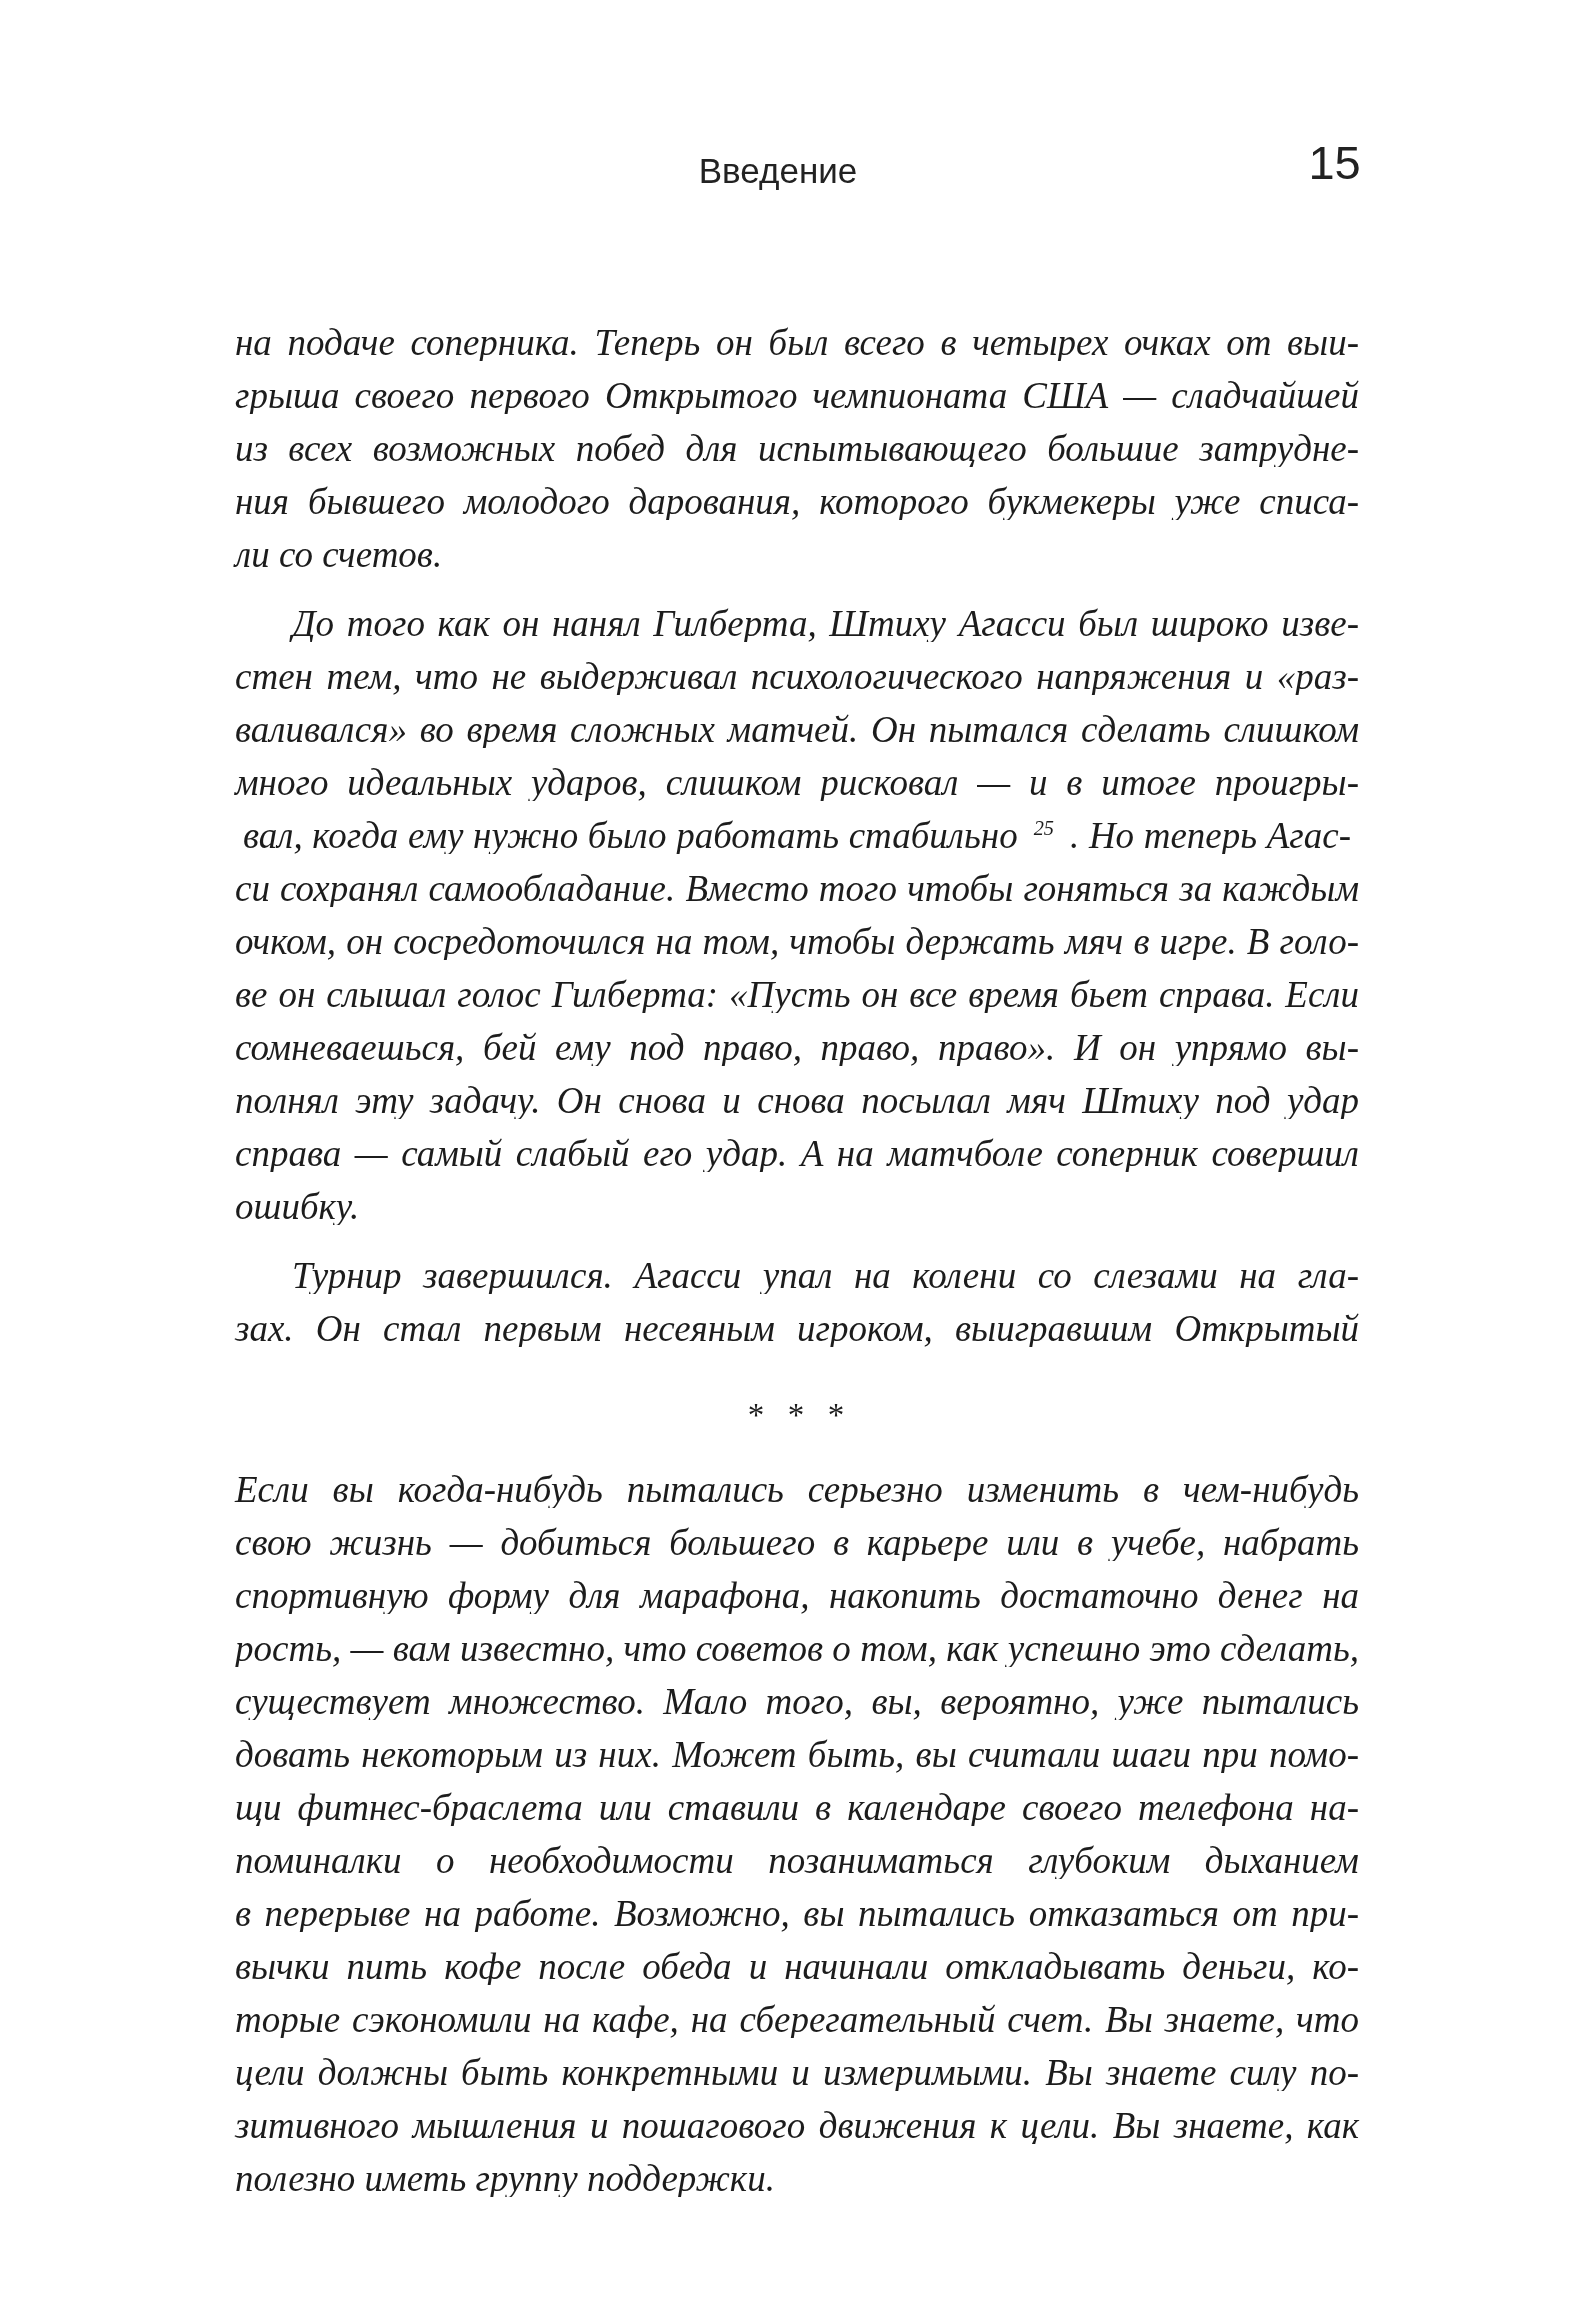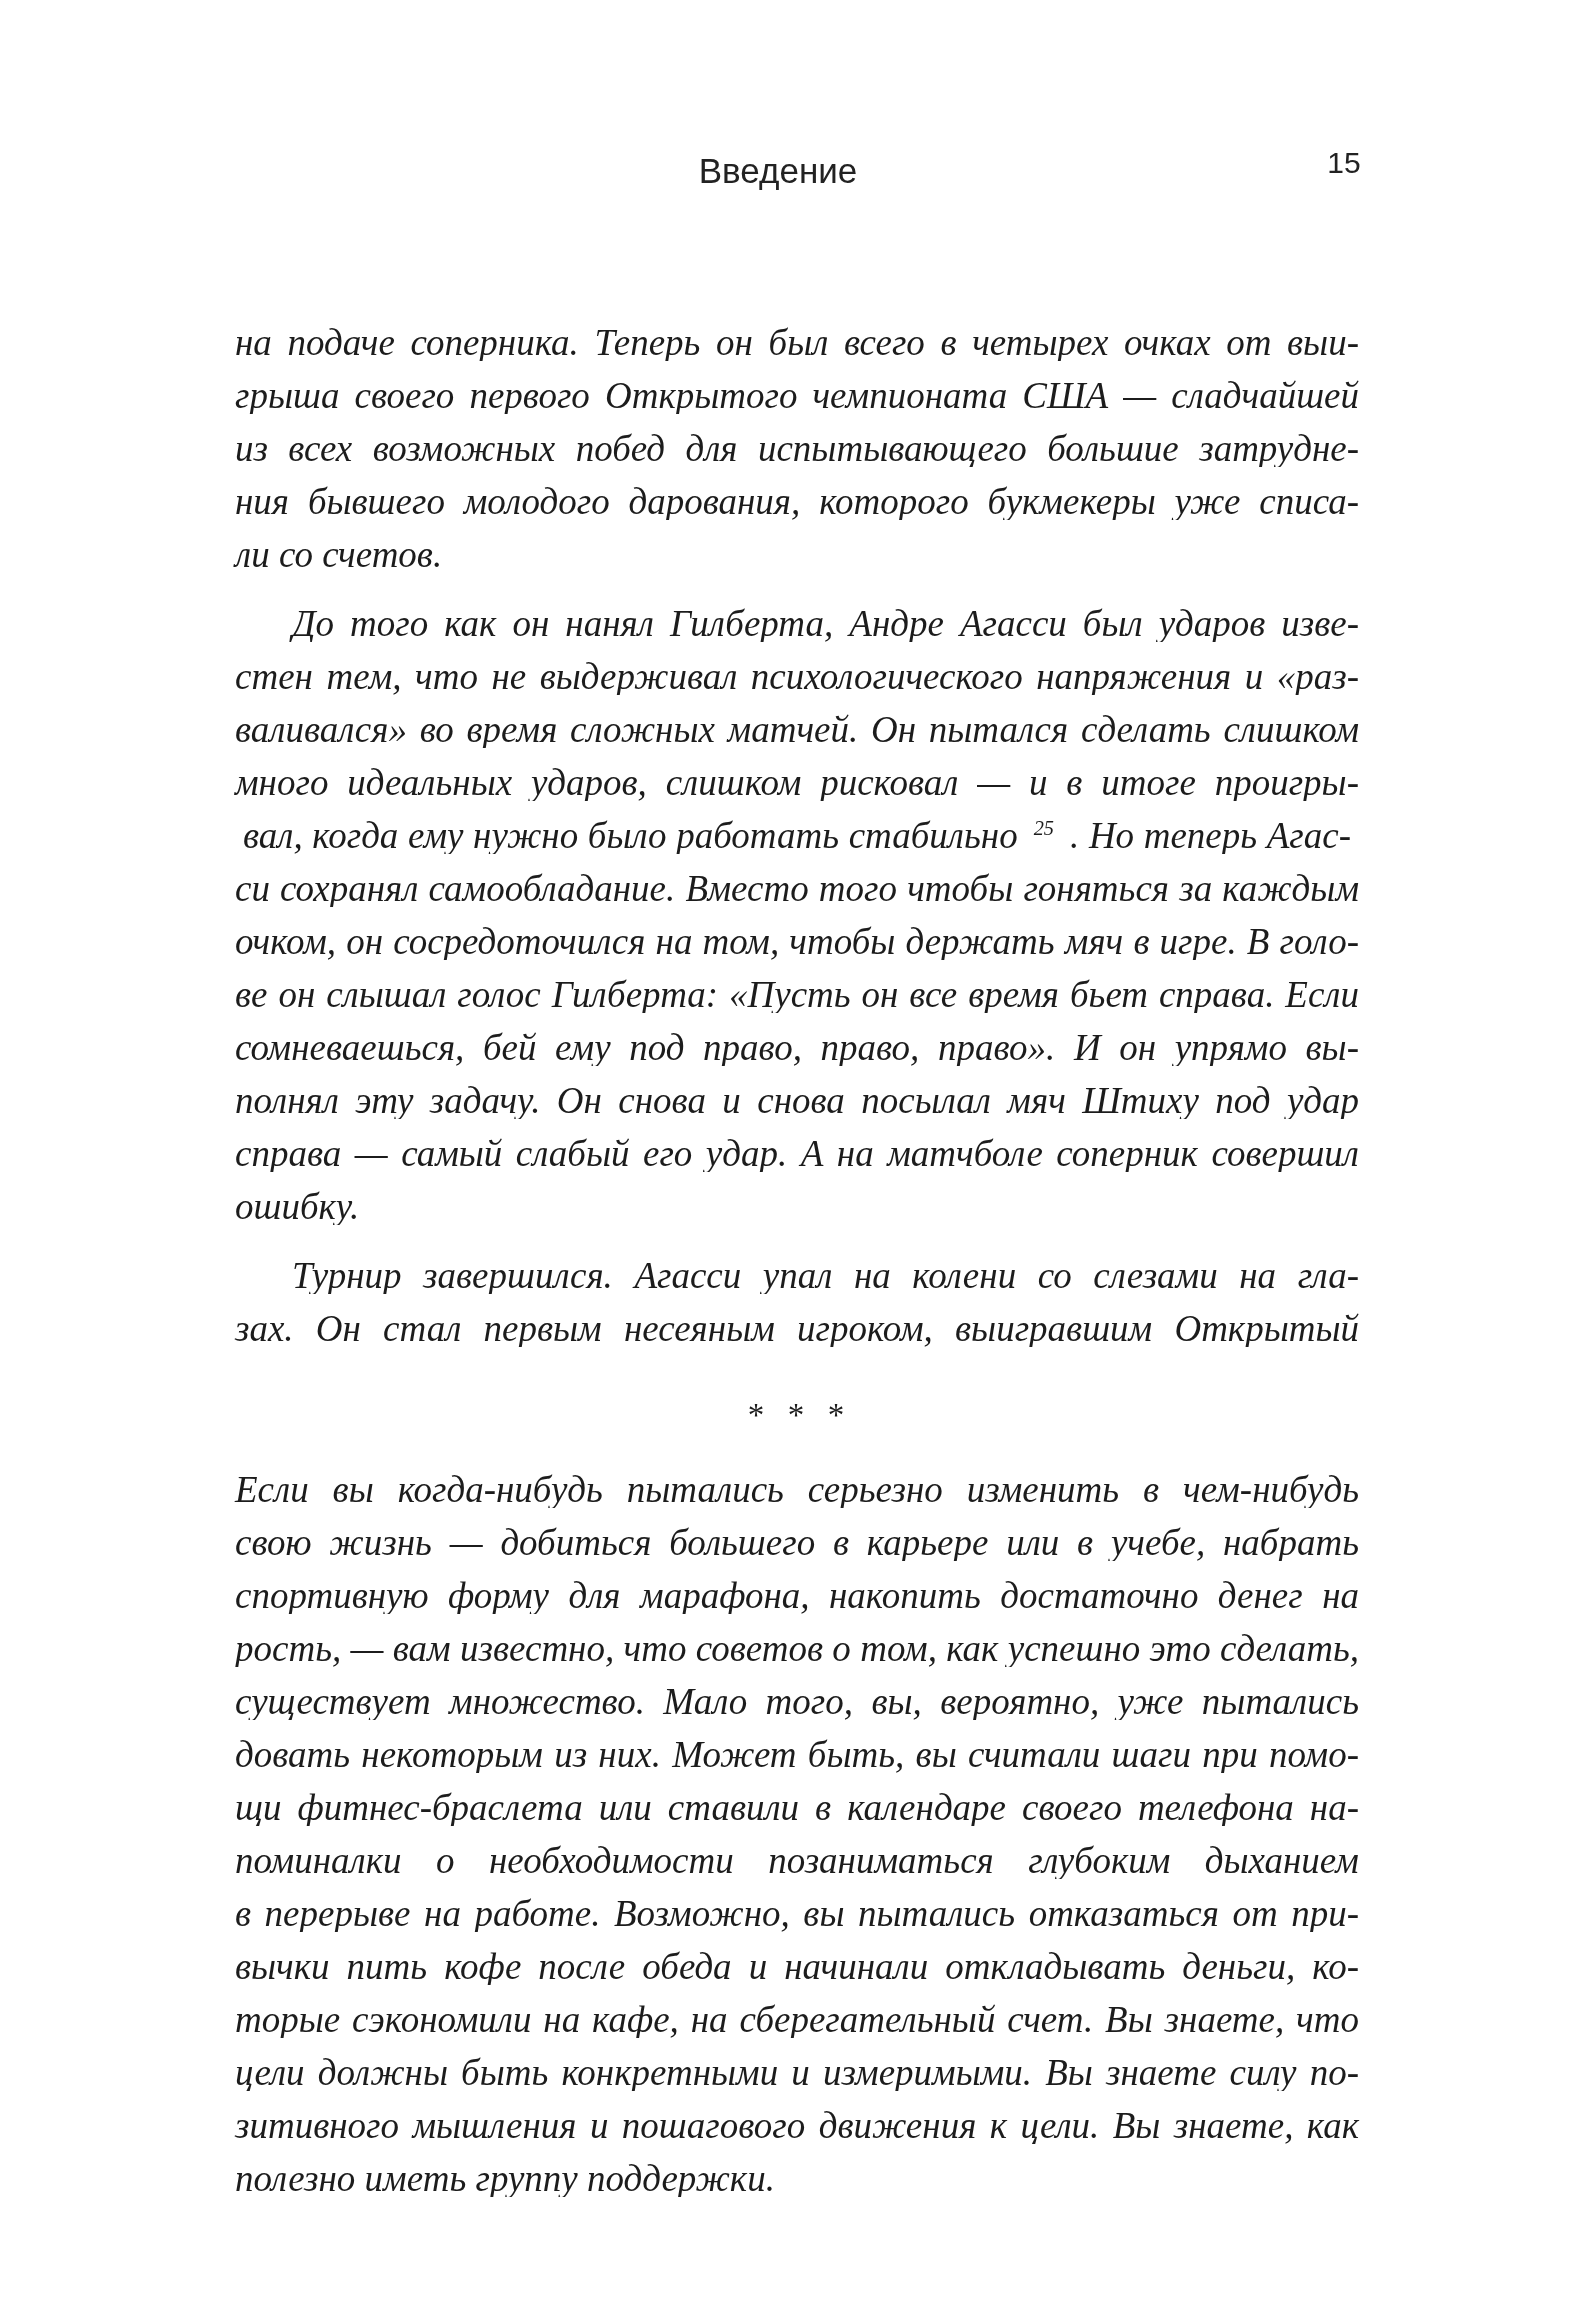--- a/index.html
+++ b/index.html
@@ -33,21 +33,21 @@
     font-family: "Liberation Sans", sans-serif;
     font-size: 35px;
     line-height: 46px;
     color: #222222;
   }
   .page-number {
     position: absolute;
     right: 14.3px;
     top: 0;
     font-family: "Liberation Sans", sans-serif;
-    font-size: 30px;
+    font-size: 47px;
     line-height: 46px;
     color: #222222;
     text-align: center;
   }
   
   .body-text {
     position: absolute;
     left: 195px;
     top: 276px;
     width: 1172px;
@@ -100,21 +100,21 @@
 
   <div class="body-text">
       <div class="para">
         <div class="line">на подаче соперника. Теперь он был всего в четырех очках от выи-</div>
         <div class="line">грыша своего первого Открытого чемпионата США — сладчайшей</div>
         <div class="line">из всех возможных побед для испытывающего большие затрудне-</div>
         <div class="line">ния бывшего молодого дарования, которого букмекеры уже списа-</div>
         <div class="line last">ли со счетов.</div>
       </div>
       <div class="para">
-        <div class="line indent">До того как он нанял Гилберта, Андре Агасси был ударов изве-</div>
+        <div class="line indent">До того как он нанял Гилберта, Штиху Агасси был широко изве-</div>
         <div class="line">стен тем, что не выдерживал психологического напряжения и «раз-</div>
         <div class="line">валивался» во время сложных матчей. Он пытался сделать слишком</div>
         <div class="line">много идеальных ударов, слишком рисковал — и в итоге проигры-</div>
         <div class="line"><span>вал, когда ему нужно было работать стабильно</span><sup>25</sup><span>. Но теперь Агас-</span></div>
         <div class="line">си сохранял самообладание. Вместо того чтобы гоняться за каждым</div>
         <div class="line">очком, он сосредоточился на том, чтобы держать мяч в игре. В голо-</div>
         <div class="line">ве он слышал голос Гилберта: «Пусть он все время бьет справа. Если</div>
         <div class="line">сомневаешься, бей ему под право, право, право». И он упрямо вы-</div>
         <div class="line">полнял эту задачу. Он снова и снова посылал мяч Штиху под удар</div>
         <div class="line">справа — самый слабый его удар. А на матчболе соперник совершил</div>

